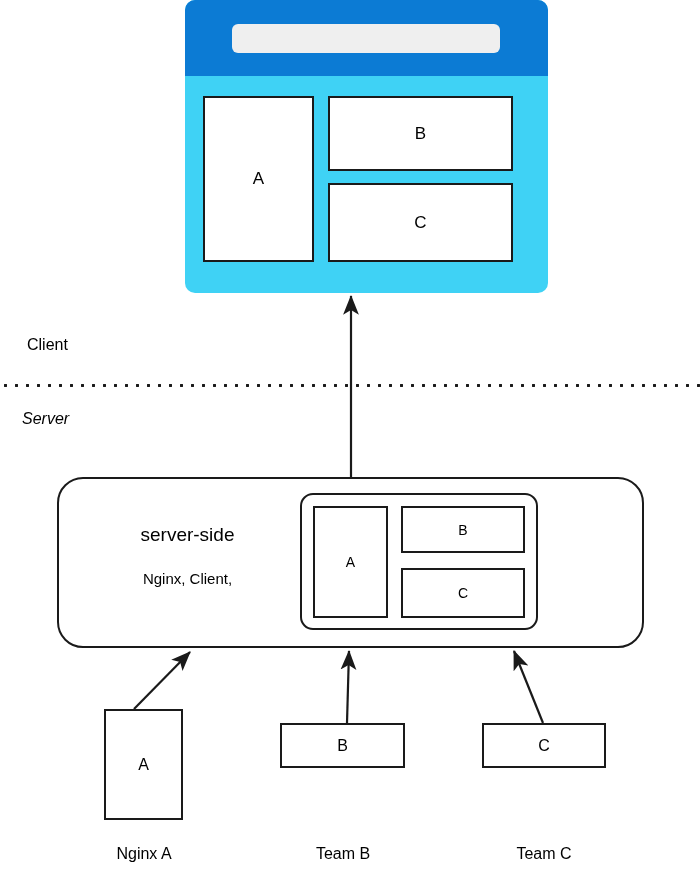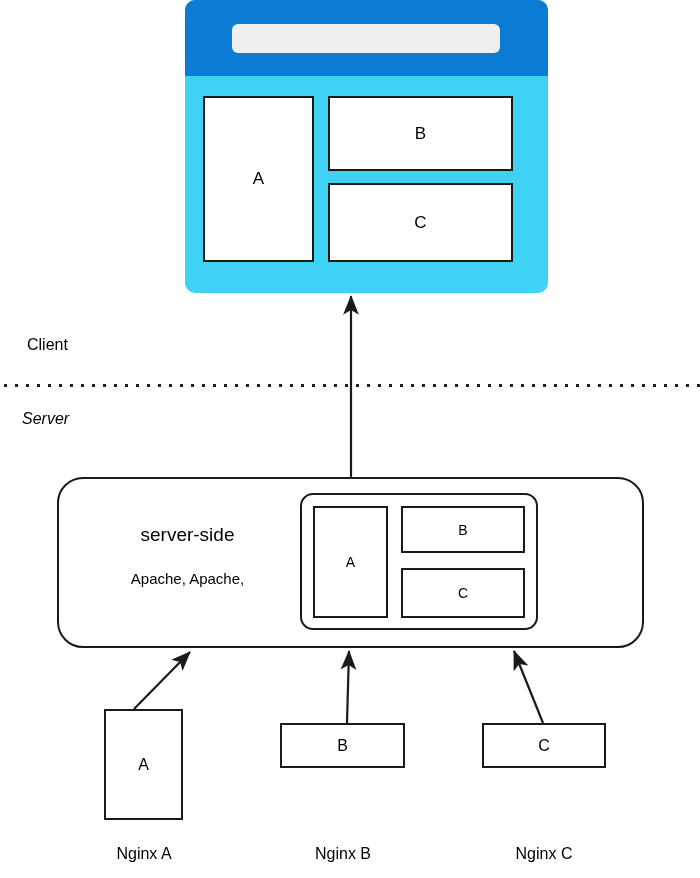--- a/index.html
+++ b/index.html
@@ -178,35 +178,35 @@
   <div class="abs panel center-text" id="client-panel-b">B</div>
   <div class="abs panel center-text" id="client-panel-c">C</div>
 
   <div class="abs" id="client-label">Client</div>
   <div class="abs" id="boundary-line"></div>
   <div class="abs" id="server-label">Server</div>
 
   <div class="abs" id="composition-box"></div>
   <div class="abs" id="composition-subtitle">server-side</div>
   <div class="abs" id="composition-tech">
-    <div>Apache, Apache,</div>
+    <div>Nginx, Client,</div>
   </div>
 
   <div class="abs" id="composition-inner"></div>
   <div class="abs mini-panel center-text" id="composition-panel-a">A</div>
   <div class="abs mini-panel center-text" id="composition-panel-b">B</div>
   <div class="abs mini-panel center-text" id="composition-panel-c">C</div>
 
   <div class="abs team-box center-text" id="team-box-a">A</div>
   <div class="abs team-box center-text" id="team-box-b">B</div>
   <div class="abs team-box center-text" id="team-box-c">C</div>
 
   <div class="abs team-label" id="team-label-a">Nginx A</div>
-  <div class="abs team-label" id="team-label-b">Nginx B</div>
-  <div class="abs team-label" id="team-label-c">Nginx C</div>
+  <div class="abs team-label" id="team-label-b">Team B</div>
+  <div class="abs team-label" id="team-label-c">Team C</div>
 
   <svg class="abs" id="arrow-layer" viewBox="0 0 700 878" width="700" height="878">
     <defs>
       <marker id="arrowhead" markerWidth="10" markerHeight="10" refX="8.5" refY="4" orient="auto" markerUnits="strokeWidth">
         <path d="M0,0.4 L9,4 L0,7.6 L2.1,4 Z" fill="#1A1A1A"></path>
       </marker>
     </defs>
 
     <line x1="351" y1="478" x2="351" y2="296" stroke="#1A1A1A" stroke-width="2.2" marker-end="url(#arrowhead)"></line>
 

